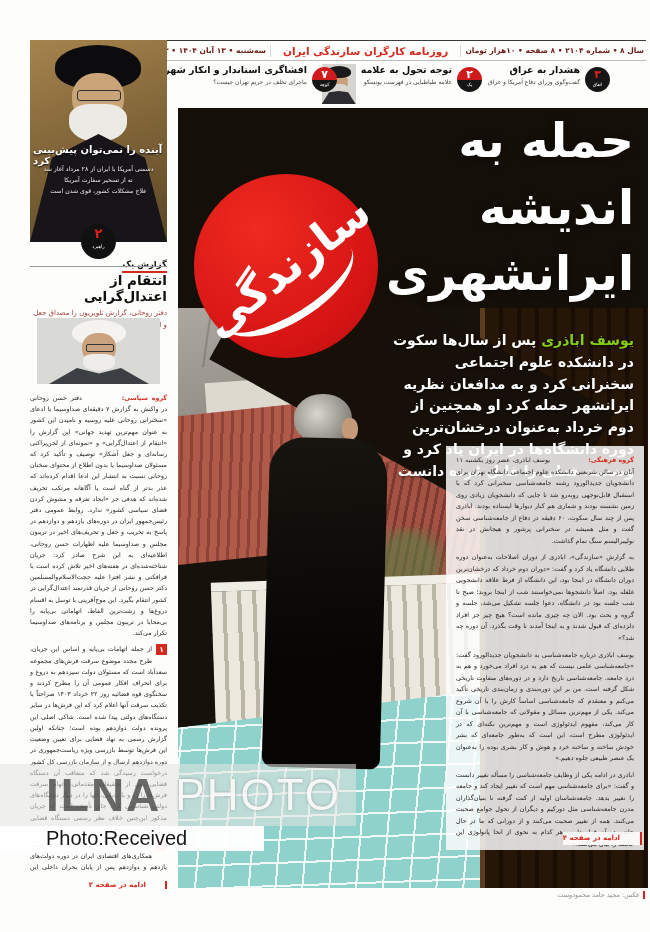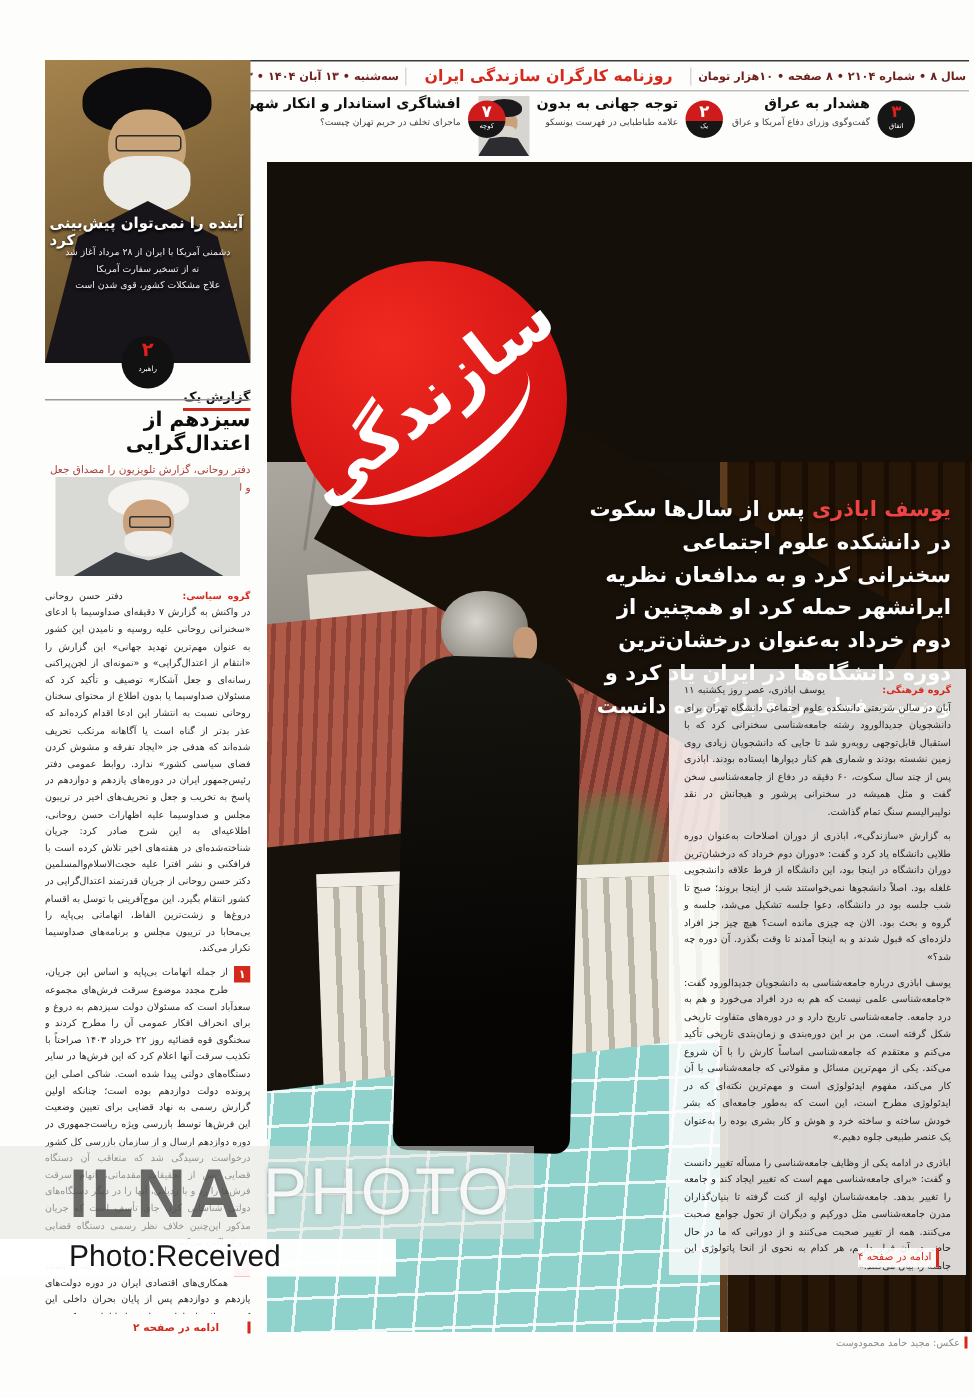--- a/index.html
+++ b/index.html
@@ -109,29 +109,29 @@
   .logo-word{position:absolute;left:0;top:0;width:100%;height:100%;display:flex;align-items:center;
              justify-content:center;transform:rotate(-38deg);color:#fff;font-size:44px;font-weight:bold;direction:rtl;}
   .logo-swoosh{position:absolute;left:18px;top:78px;width:150px;height:62px;border-bottom:8px solid #fff;
                border-radius:50%;transform:rotate(-32deg);}
 
   
   .headline{right:14px;top:0;z-index:7;direction:rtl;text-align:right;color:#fff;font-size:47px;
             font-weight:bold;line-height:1.42;text-shadow:0 0 8px rgba(0,0,0,.4);}
   .deck{right:14px;top:222px;width:246px;z-index:7;direction:rtl;text-align:right;color:#fff;
         font-size:14px;font-weight:bold;line-height:1.56;text-shadow:0 1px 3px rgba(0,0,0,.55);}
-  .deck .lead{color:#ef4444;}
+  .deck .lead{color:#84cc16;}
 
   
   .art-box{left:268px;top:338px;width:198px;height:404px;z-index:8;background:rgba(253,253,252,.84);
            padding:9px 10px 20px 10px;box-sizing:border-box;direction:rtl;text-align:justify;
            font-size:6.4px;line-height:1.8;color:#222;overflow:hidden;}
   .art-box p{margin:0 0 5px 0;}
-  .art-continue{position:absolute;bottom:5px;right:18px;z-index:9;color:#d6291e;font-size:7px;font-weight:normal;
-                direction:rtl;border-right:2px solid #d6291e;padding-right:3px;background:rgba(253,253,252,.9);}
+  .art-continue{position:absolute;bottom:5px;right:2px;z-index:9;color:#d6291e;font-size:7px;font-weight:bold;
+                direction:rtl;border-right:2px solid #d6291e;padding-right:20px;background:rgba(253,253,252,.9);}
   .photo-caption{right:5px;top:891px;direction:rtl;font-size:6.5px;color:#8a8a8a;
                  border-right:2px solid #d6291e;padding-right:3px;}
 
   
   .wm-band{left:0;top:764px;width:356px;height:62px;z-index:40;background:rgba(228,227,224,.55);
            display:flex;align-items:center;padding-left:46px;box-sizing:border-box;
            font-family:"Liberation Sans",sans-serif;}
   .wm-ilna{font-weight:bold;font-size:46px;color:rgba(70,70,70,.8);letter-spacing:2px;}
   .wm-photo{font-size:44px;color:rgba(255,255,255,.9);margin-left:14px;letter-spacing:2px;
             text-shadow:0 0 3px rgba(120,120,120,.6);}
@@ -160,21 +160,21 @@
       <div class="t-sub">گفت‌وگوی وزرای دفاع آمریکا و عراق</div>
     </span>
   </div>
 
   <div class="teaser" style="right:168px;">
     <span class="t-circle split">
       <span class="t-num">۲</span>
       <span class="t-tag">یک</span>
     </span>
     <span class="t-text">
-      <div class="t-title">توجه جهانی به بدون</div>
+      <div class="t-title">توجه تحول به علامه</div>
       <div class="t-sub">علامه طباطبایی در فهرست یونسکو</div>
     </span>
     <span class="t-photo">
       <span class="head"></span>
       <span class="turban"></span>
       <span class="beard"></span>
       <span class="robe"></span>
     </span>
   </div>
 
@@ -210,21 +210,21 @@
   </div>
   <div class="abs kh-badge">
     <span class="t-num">۲</span>
     <span class="t-tag">راهبرد</span>
   </div>
 
   <div class="abs section-label">
     <span>گزارش یک</span>
   </div>
   <div class="abs rep-box">
-    <div class="rep-head">سیزدهم از اعتدال‌گرایی</div>
+    <div class="rep-head">انتقام از اعتدال‌گرایی</div>
     <div class="rep-sub">دفتر روحانی، گزارش تلویزیون را مصداق جعل و لجن‌پراکنی رسانه‌ای دانست</div>
   </div>
   <div class="abs rouhani">
     <span class="r-turban"></span>
     <span class="r-face"></span>
     <span class="r-glasses"></span>
     <span class="r-beard"></span>
     <span class="r-suit"></span>
   </div>
   <div class="abs col-body">
@@ -259,20 +259,25 @@
     <span class="ph arch-diag"></span>
     <span class="ph man-hair"></span>
     <span class="ph man-face"></span>
     <span class="ph man-body"></span>
 
     <div class="ph logo-circle">
       <span class="logo-swoosh"></span>
       <span class="logo-word">سازندگی</span>
     </div>
 
+    <div class="ph headline">
+      <div>حمله به</div>
+      <div>اندیشه</div>
+      <div>ایرانشهری</div>
+    </div>
 
     <div class="ph deck">
       <span class="lead">یوسف اباذری</span><span> پس از سال‌ها سکوت در دانشکده علوم اجتماعی سخنرانی کرد و به مدافعان نظریه ایرانشهر حمله کرد او همچنین از دوم خرداد به‌عنوان درخشان‌ترین دوره دانشگاه‌ها در ایران یاد کرد و وضعیت فعلی را قابل مُرده دانست</span>
     </div>
 
     <div class="ph art-box">
       <p>
         <span class="lead-red">گروه فرهنگی:</span>
         <span>یوسف اباذری، عصر روز یکشنبه ۱۱ آبان در سالن شریعتی دانشکده علوم اجتماعی دانشگاه تهران برای دانشجویان جدیدالورود رشته جامعه‌شناسی سخنرانی کرد که با استقبال قابل‌توجهی روبه‌رو شد تا جایی که دانشجویان زیادی روی زمین نشسته بودند و شماری هم کنار دیوارها ایستاده بودند. اباذری پس از چند سال سکوت، ۶۰ دقیقه در دفاع از جامعه‌شناسی سخن گفت و مثل همیشه در سخنرانی پرشور و هیجانش در نقد نولیبرالیسم سنگ تمام گذاشت.</span>
       </p>

